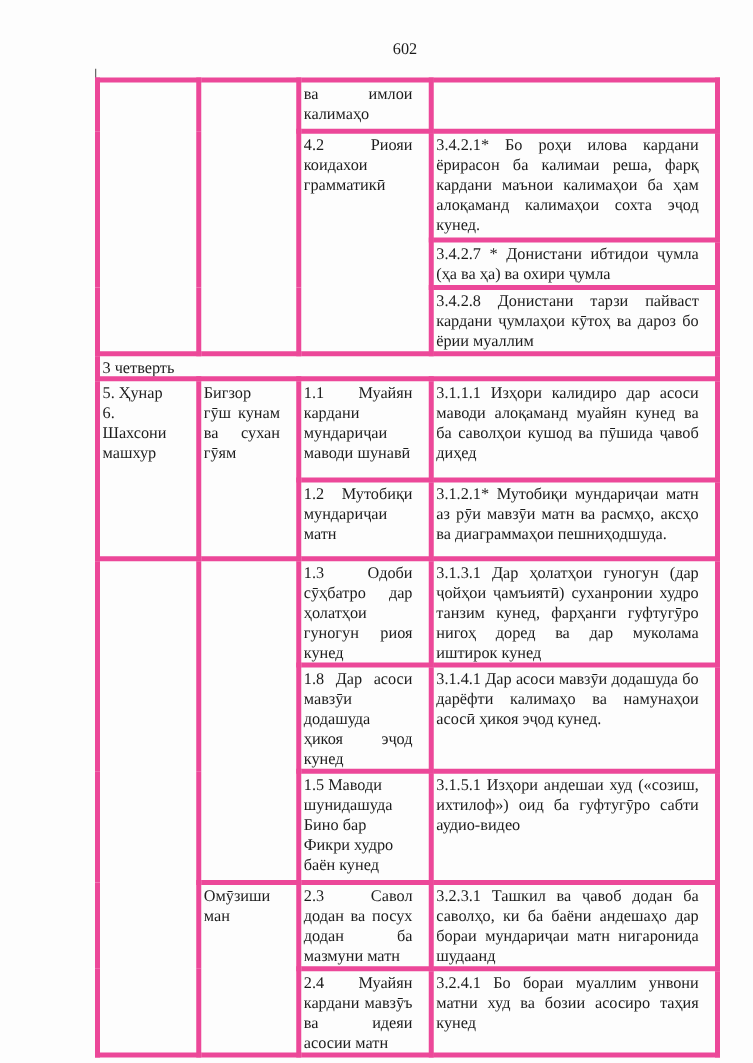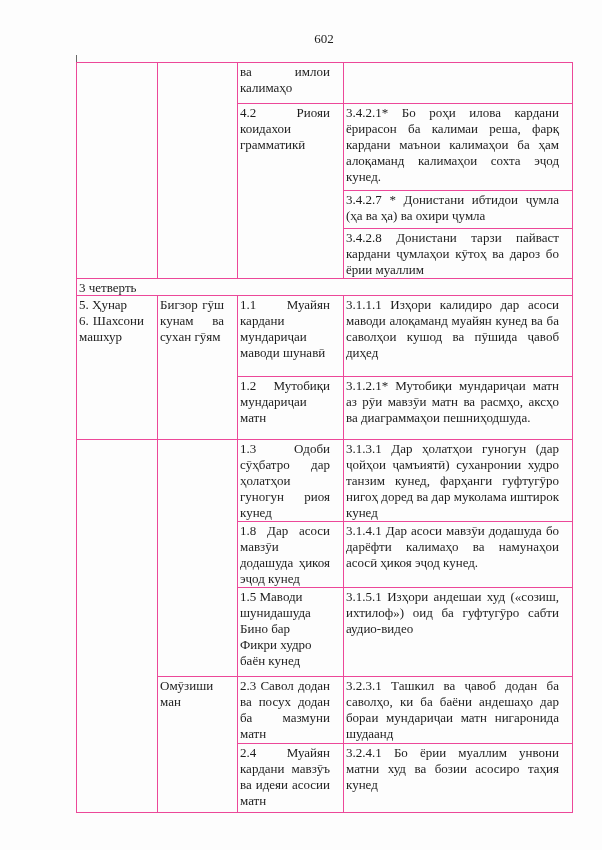--- a/index.html
+++ b/index.html
@@ -21,21 +21,21 @@
     background:#6a6a6a;
   }
   table.doc-table{
     position:absolute;top:62px;left:76px;
     width:496px;
     border-collapse:collapse;
     table-layout:fixed;
     font-size:13px;line-height:16px;
   }
   table.doc-table td{
-    border:1px solid #ec4899;
+    border:4px solid #ec4899;
     padding:1px 13px 0 2px;
     vertical-align:top;
     text-align:justify;
     overflow:hidden;
     word-wrap:break-word;
   }
   td.no-top{border-top:none;}
   td.pre{white-space:pre-line;}
   tr.r1{height:41px;}
   tr.r2{height:87px;}
@@ -125,18 +125,18 @@
       <td>3.1.5.1 Изҳори андешаи худ («созиш, ихтилоф») оид ба гуфтугӯро сабти аудио-видео</td>
     </tr>
     <tr class="r11">
       <td rowspan="2" class="pre">Омӯзиши
 ман</td>
       <td>2.3 Савол додан ва посух додан ба мазмуни матн</td>
       <td>3.2.3.1 Ташкил ва ҷавоб додан ба саволҳо, ки ба баёни андешаҳо дар бораи мундариҷаи матн нигаронида шудаанд</td>
     </tr>
     <tr class="r12">
       <td>2.4 Муайян кардани мавзӯъ ва идеяи асосии матн</td>
-      <td>3.2.4.1 Бо ёрии муаллим унвони матни худ ва бозии асосиро таҳия кунед</td>
+      <td>3.2.4.1 Бо бораи муаллим унвони матни худ ва бозии асосиро таҳия кунед</td>
     </tr>
   </tbody>
     </table>
 
 </div>
 
 </body></html>

